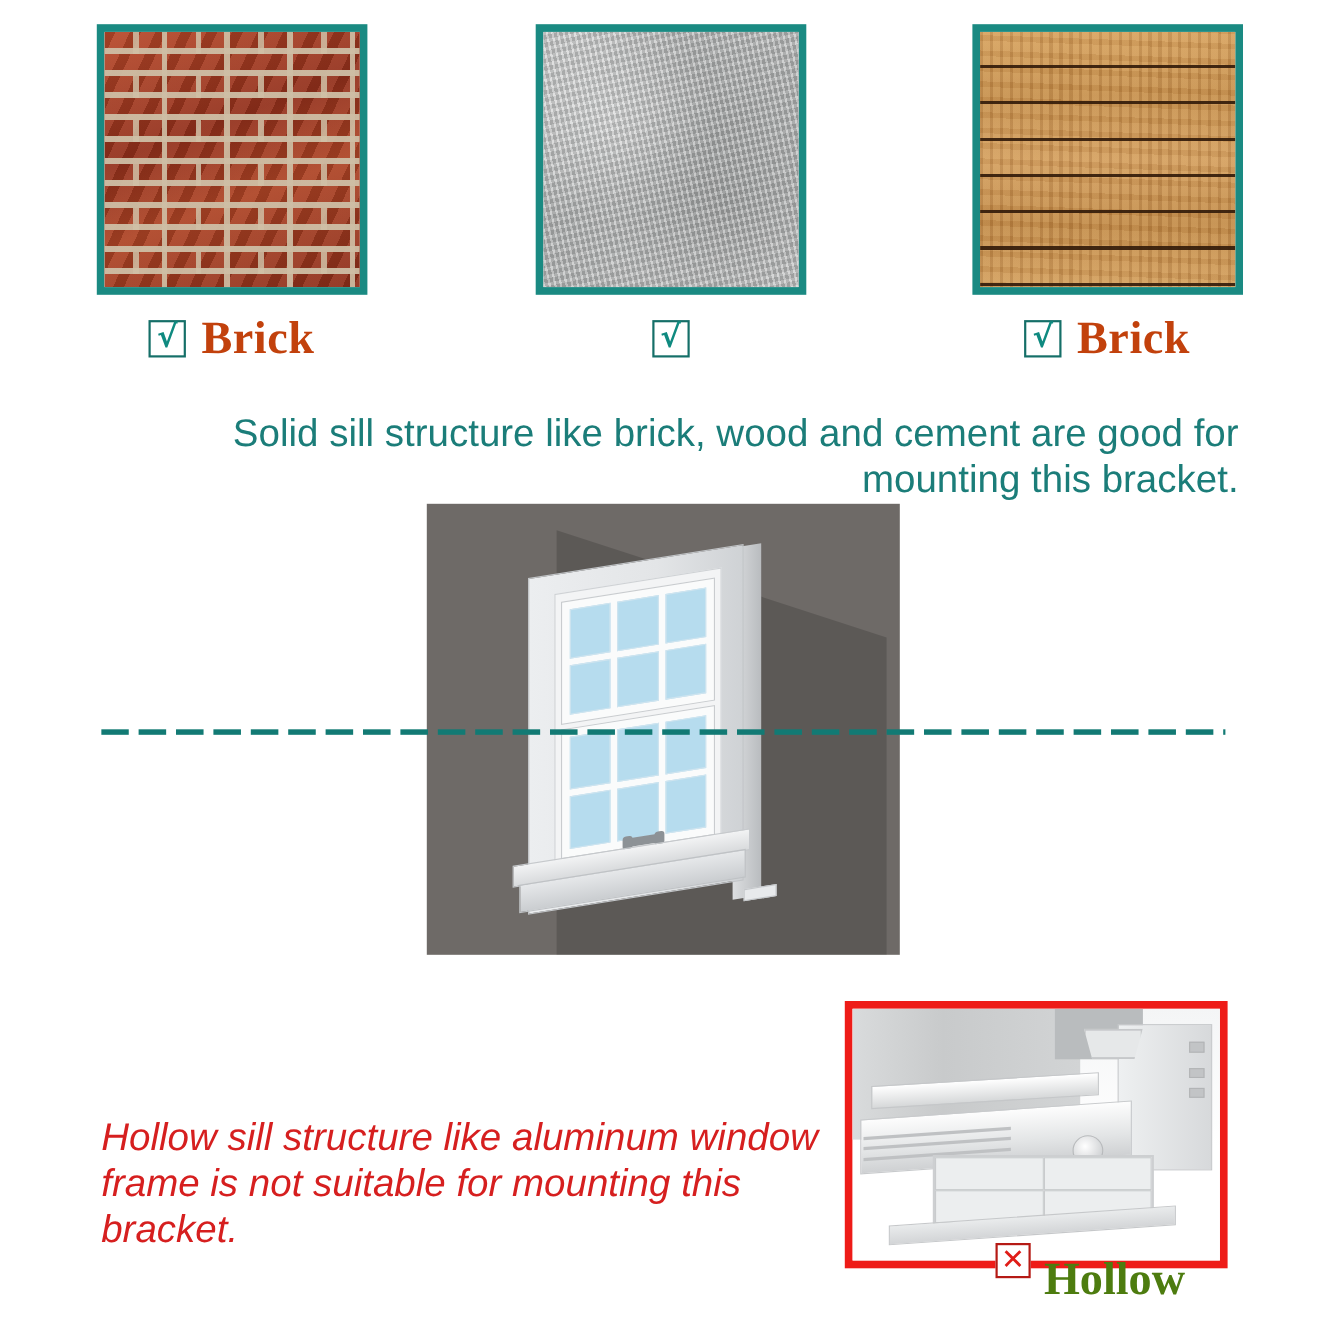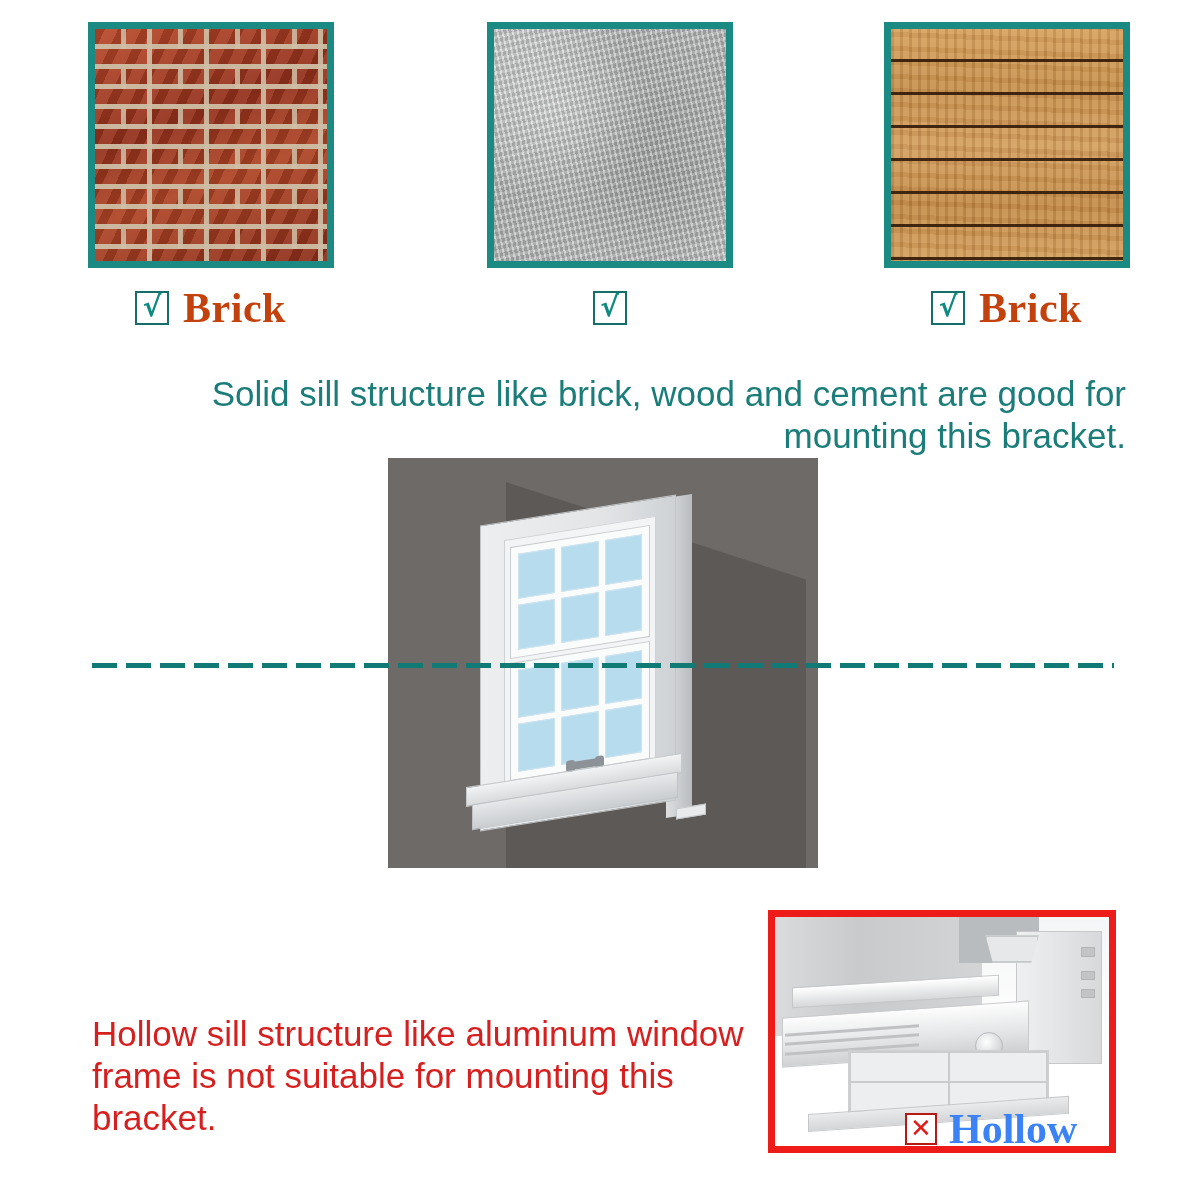--- a/index.html
+++ b/index.html
@@ -337,20 +337,21 @@
   
   .bad-text {
     position: absolute;
     left: 92px;
     top: 978px;
     width: 680px;
     font-size: 35px;
     line-height: 42px;
     color: #d61f1f;
     font-family: "Liberation Sans", sans-serif;
+    font-style: italic;
   }
 
   
   .hollow-box {
     position: absolute;
     left: 768px;
     top: 910px;
     width: 348px;
     height: 243px;
     border: 7px solid #ee1c18;
@@ -514,21 +515,22 @@
     line-height: 1;
     color: #e01c17;
     font-family: "DejaVu Sans", sans-serif;
     font-weight: bold;
   }
   .hollow-name {
     font-family: "Liberation Serif", serif;
     font-weight: bold;
     font-size: 42px;
     line-height: 1;
-    color: #3b82f6;
+    color: #4d7c0f;
+    margin-top: 34px;
   }
 </style>
 </head>
 <body>
 
 <div class="swatch-row">
 
   <div class="swatch-cell brick">
     <div class="swatch-frame">
       <div class="swatch-img tex-brick"></div>

